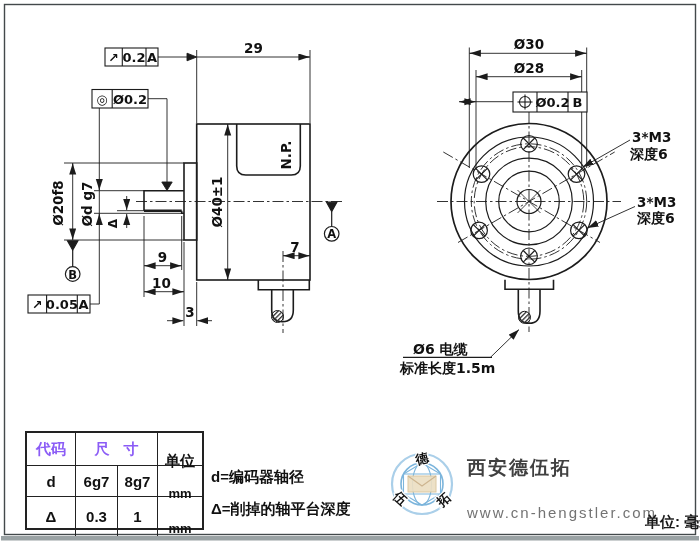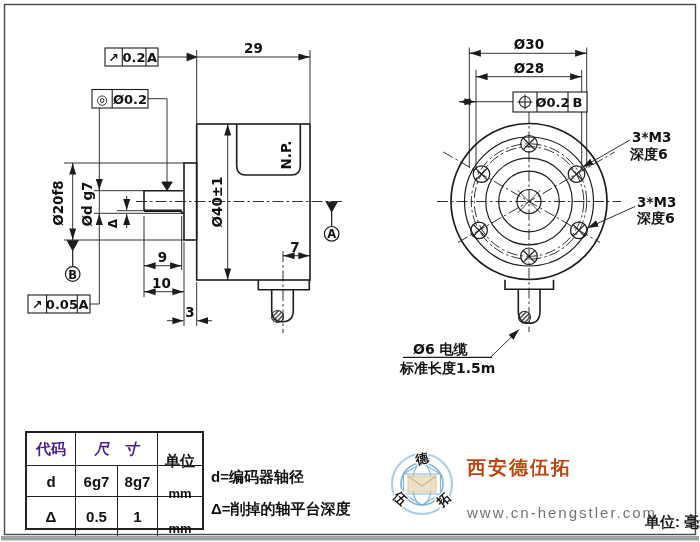--- a/index.html
+++ b/index.html
@@ -10,30 +10,30 @@
 
   
   .spec-table{position:absolute;left:25px;top:431px;width:179px;height:99px;
     display:grid;grid-template-columns:49px 42px 40px 1fr;grid-template-rows:33px 31px 1fr;
     border:2px solid #222;box-sizing:border-box;background:#fff;}
   .spec-table .cell{border-right:1.5px solid #222;border-bottom:1.5px solid #222;
     display:flex;align-items:center;justify-content:center;
     font-size:15px;font-weight:bold;color:#111;box-sizing:border-box;}
   .spec-table .last-col{border-right:none;margin-top:24px;}
   .spec-table .last-row{border-bottom:none;}
-  .spec-table .hdr{color:#4c1d95;}
+  .spec-table .hdr{color:#8b5cf6;}
   .spec-table .span2{grid-column:2/4;}
-  .spec-table .spaced{letter-spacing:14px;text-indent:14px;font-style:italic;}
+  .spec-table .spaced{letter-spacing:14px;text-indent:14px;}
   .spec-table .unit-hdr{color:#111;}
   .spec-table .mm{font-size:13px;text-align:right;}
 
   .note{position:absolute;font-size:15px;font-weight:bold;color:#111;white-space:nowrap;}
 
   .wm-company{position:absolute;left:467px;top:455px;font-size:19px;font-weight:bold;
-    color:#c2410c;letter-spacing:2px;white-space:nowrap;}
+    color:#404040;letter-spacing:2px;white-space:nowrap;}
   .wm-phone{position:absolute;left:467px;top:479px;font-size:22px;font-weight:bold;
     color:#7fb9e2;letter-spacing:1px;white-space:nowrap;}
   .wm-url{position:absolute;left:467px;top:504px;font-size:15px;color:#737373;
     letter-spacing:2px;white-space:nowrap;}
   .unit-note{position:absolute;left:601px;top:513px;font-size:15px;font-weight:bold;
     color:#1a1a1a;white-space:nowrap;margin-left:44px;}
 </style>
 </head>
 <body>
 
@@ -310,21 +310,21 @@
     <div class="cell hdr">代码</div>
     <div class="cell hdr span2 spaced">尺寸</div>
     <div class="cell unit-hdr last-col">单位</div>
 
     <div class="cell">d</div>
     <div class="cell">6g7</div>
     <div class="cell">8g7</div>
     <div class="cell mm last-col">mm</div>
 
     <div class="cell last-row">Δ</div>
-    <div class="cell last-row">0.5</div>
+    <div class="cell last-row">0.3</div>
     <div class="cell last-row">1</div>
     <div class="cell mm last-col last-row">mm</div>
   </div>
 
   <div class="note" style="left:211px;top:500px;">Δ=削掉的轴平台深度</div>
   <div class="note" style="left:211px;top:468px;">d=编码器轴径</div>
 
   <div class="wm-company">西安德伍拓</div>
   <div class="wm-url">www.cn-hengstler.com</div>
   <div class="unit-note">单位: 毫米</div>

